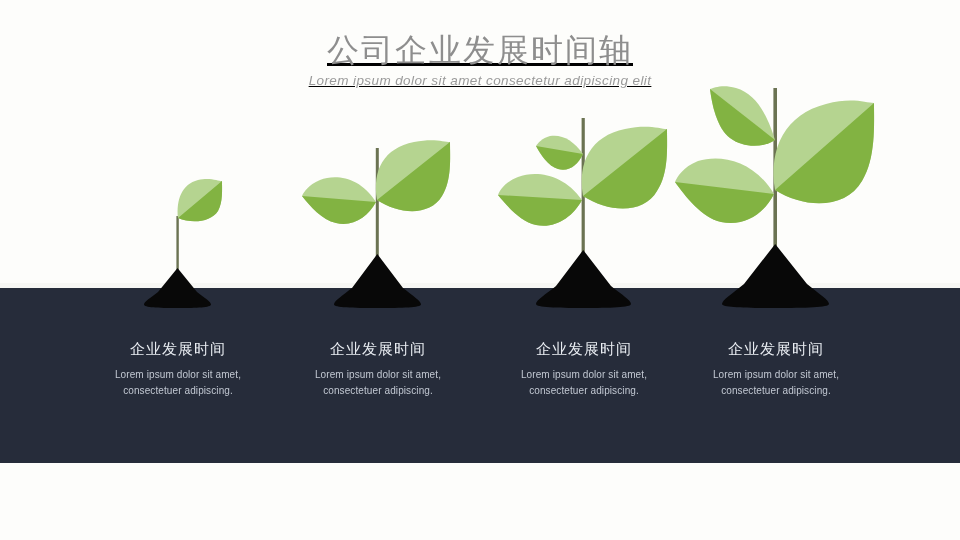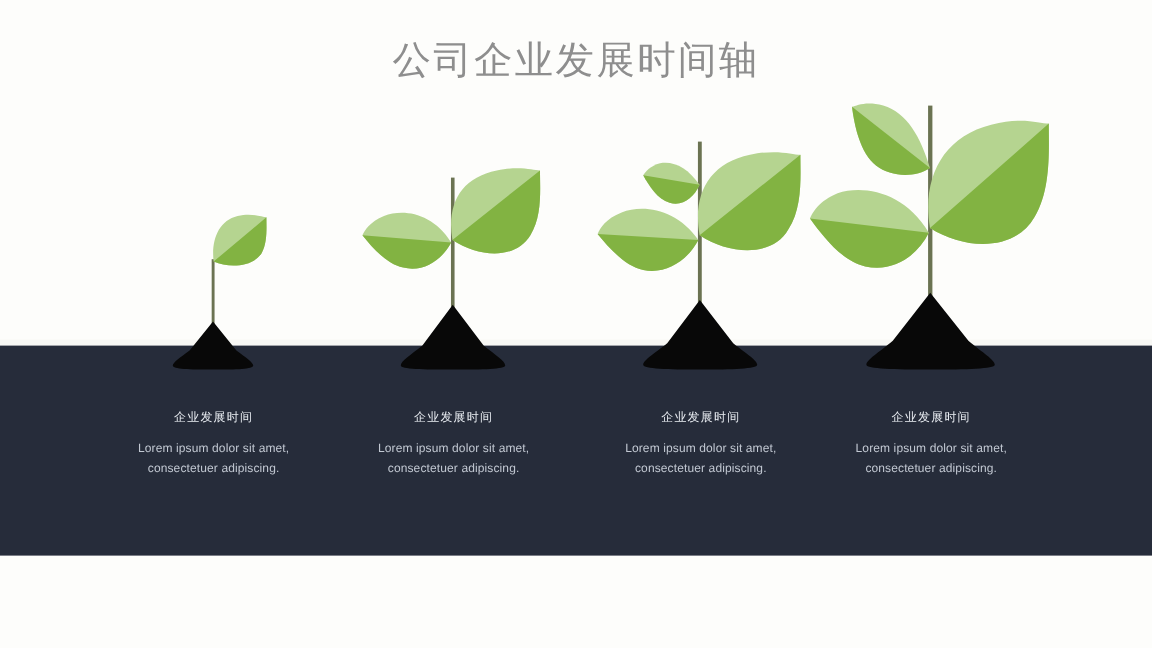--- a/index.html
+++ b/index.html
@@ -21,20 +21,21 @@
     overflow: hidden;
   }
 
   
   .header {
     position: absolute;
     top: 30px;
     left: 0;
     width: 960px;
     text-align: center;
+    text-decoration: underline;
   }
   .title {
     font-size: 32px;
     letter-spacing: 2px;
     color: #8e8e8e;
     font-weight: 400;
     line-height: 40px;
     margin: 0;
     white-space: nowrap;
   }
@@ -99,21 +100,21 @@
   .stage-text {
     position: absolute;
     left: 0;
     top: 338px;
     width: 212px;
     text-align: center;
     padding: 0 4px;
     box-sizing: border-box;
   }
   .stage-heading {
-    font-size: 10px;
+    font-size: 15px;
     color: #e9edf2;
     letter-spacing: 1px;
     line-height: 22px;
     margin: 0;
     font-weight: 400;
   }
   .stage-body {
     font-size: 10px;
     color: #c2c8d2;
     line-height: 16px;
@@ -122,20 +123,21 @@
     letter-spacing: 0.1px;
   }
 </style>
 </head>
 <body>
 
 <div class="slide">
 
   <div class="header">
     <h1 class="title">公司企业发展时间轴</h1>
+    <p class="subtitle">Lorem ipsum dolor sit amet consectetur adipiscing elit</p>
   </div>
 
   <div class="band-hairline"></div>
   <div class="dark-band"></div>
 
   <div class="stages">
 
     <div class="stage" style="left:72px;">
       <div class="stage-art">
         <svg viewBox="0 0 212 230" xmlns="http://www.w3.org/2000/svg">

